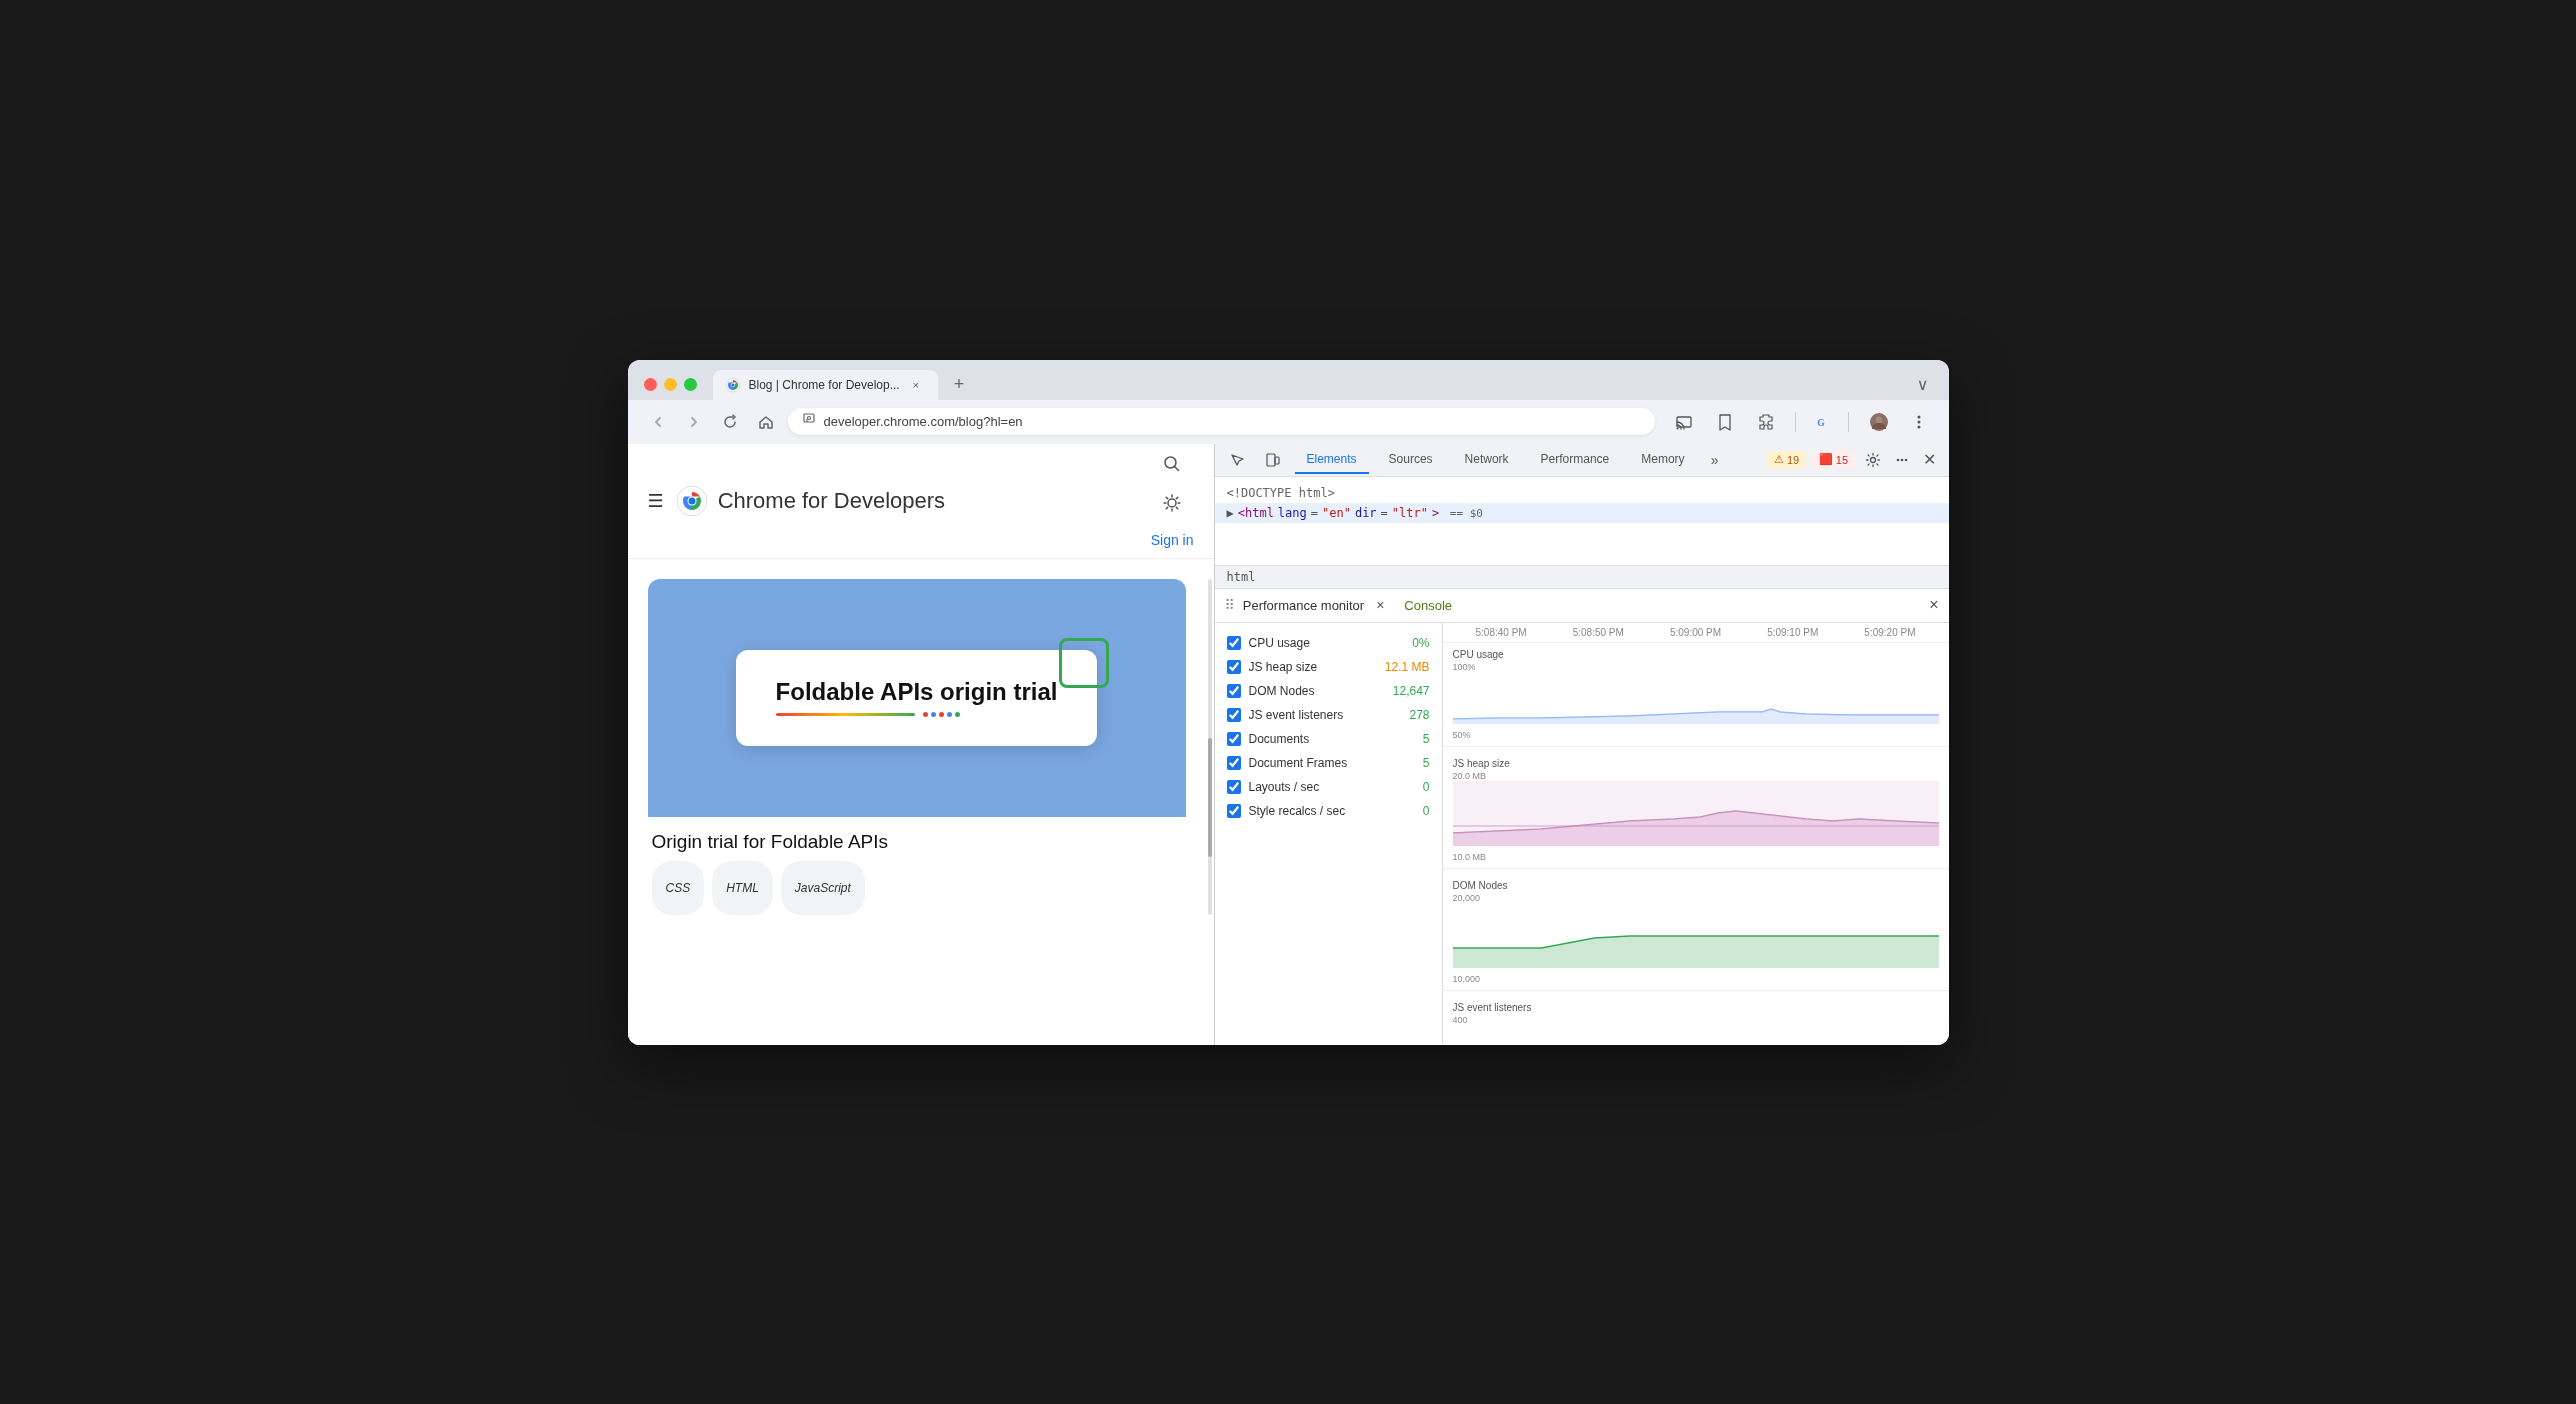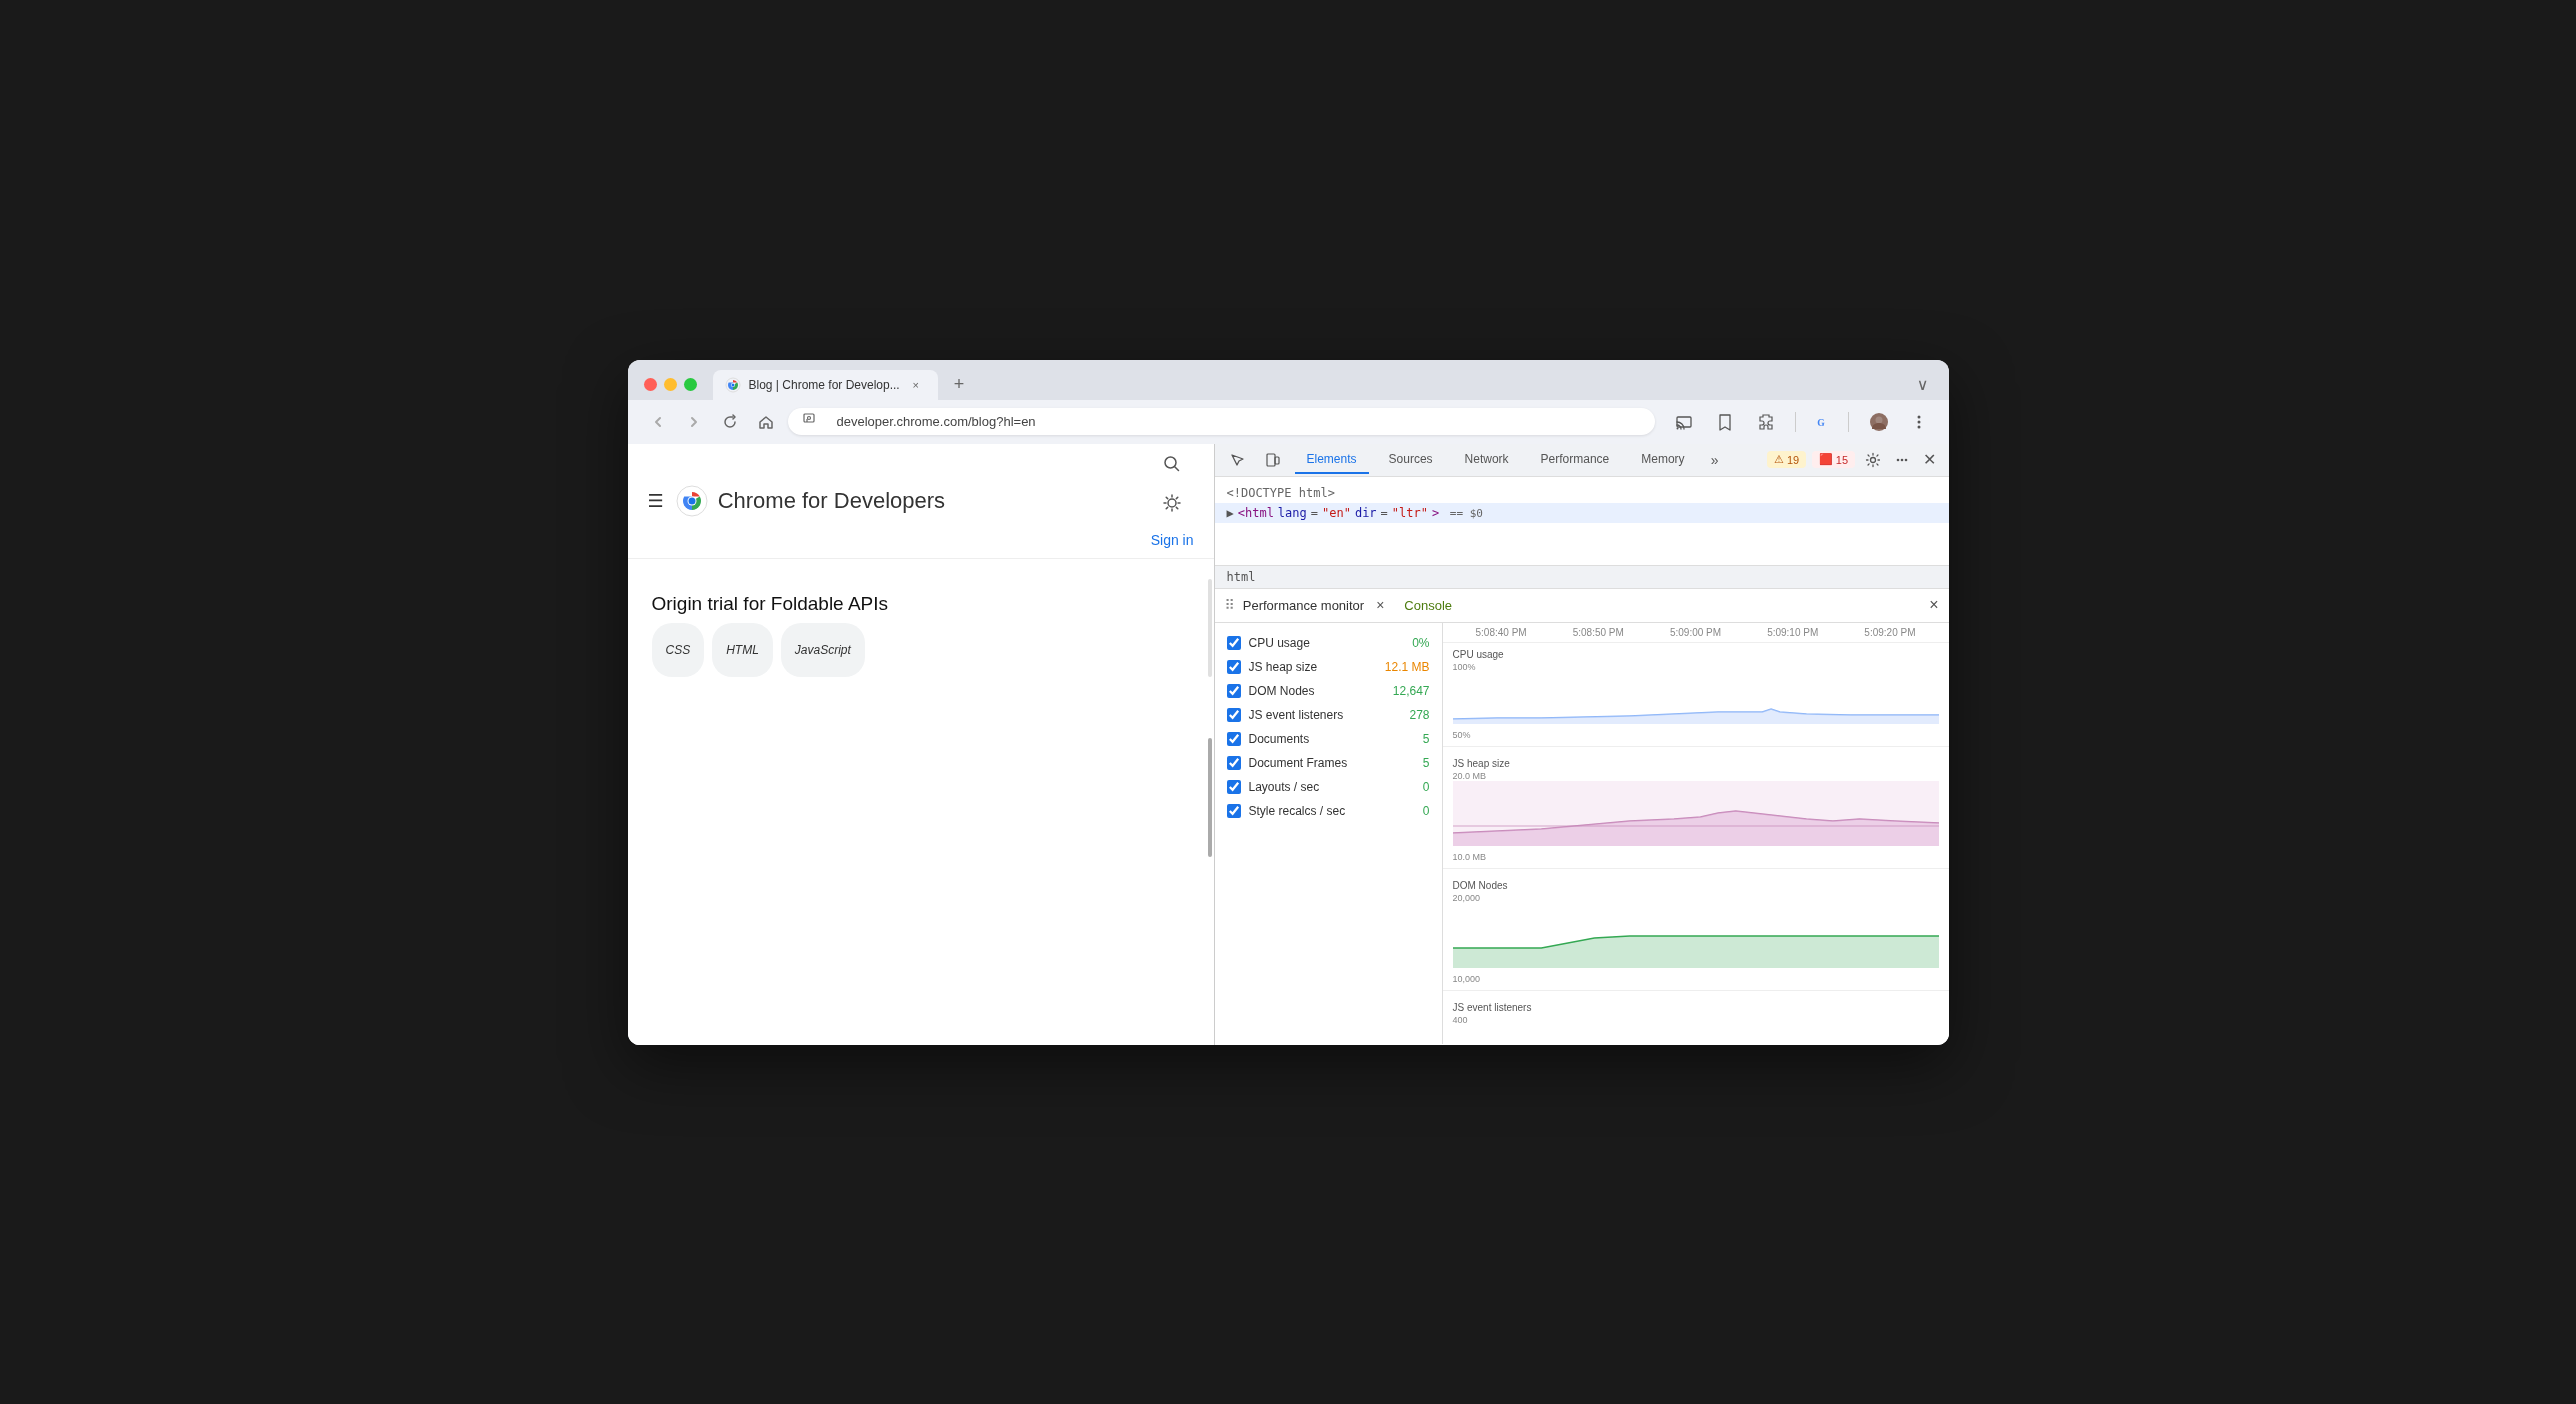--- a/index.html
+++ b/index.html
@@ -114,21 +114,21 @@
       justify-content: center;
     }
     .nav-btn.disabled { color: #bbb; cursor: default; }
     .url-bar {
       flex: 1;
       background: #fff;
       border-radius: 20px;
       padding: 5px 14px;
       display: flex;
       align-items: center;
-      gap: 21px;
+      gap: 8px;
       font-size: 13px;
       color: #333;
       box-shadow: 0 1px 3px rgba(0,0,0,0.1);
       justify-content: space-between;
     }
     .url-security-icon {
       color: #666;
       font-size: 12px;
     }
     .url-text {
@@ -722,20 +722,36 @@
             </svg>
           </span>
           <button class="sign-in-btn">Sign in</button>
         </div>
       </div>
 
       <div class="site-content">
         <div style="position:relative; padding-right: 8px;">
 
           <div class="blog-card">
+            <div class="card-image">
+              <div class="card-image-inner">
+                <div class="foldable-title">Foldable APIs origin trial</div>
+                <div class="underline-decoration">
+                  <div class="underline-red"></div>
+                  <div class="dots-dec">
+                    <div class="dot-red"></div>
+                    <div class="dot-blue"></div>
+                    <div class="dot-red"></div>
+                    <div class="dot-blue"></div>
+                    <div class="dot-green"></div>
+                  </div>
+                </div>
+                <div class="green-box"></div>
+              </div>
+            </div>
             <div class="card-body">
               <h2 class="card-post-title">Origin trial for Foldable APIs</h2>
               <div class="card-tags">
                 <span class="tag">CSS</span>
                 <span class="tag">HTML</span>
                 <span class="tag">JavaScript</span>
               </div>
             </div>
           </div>
 

